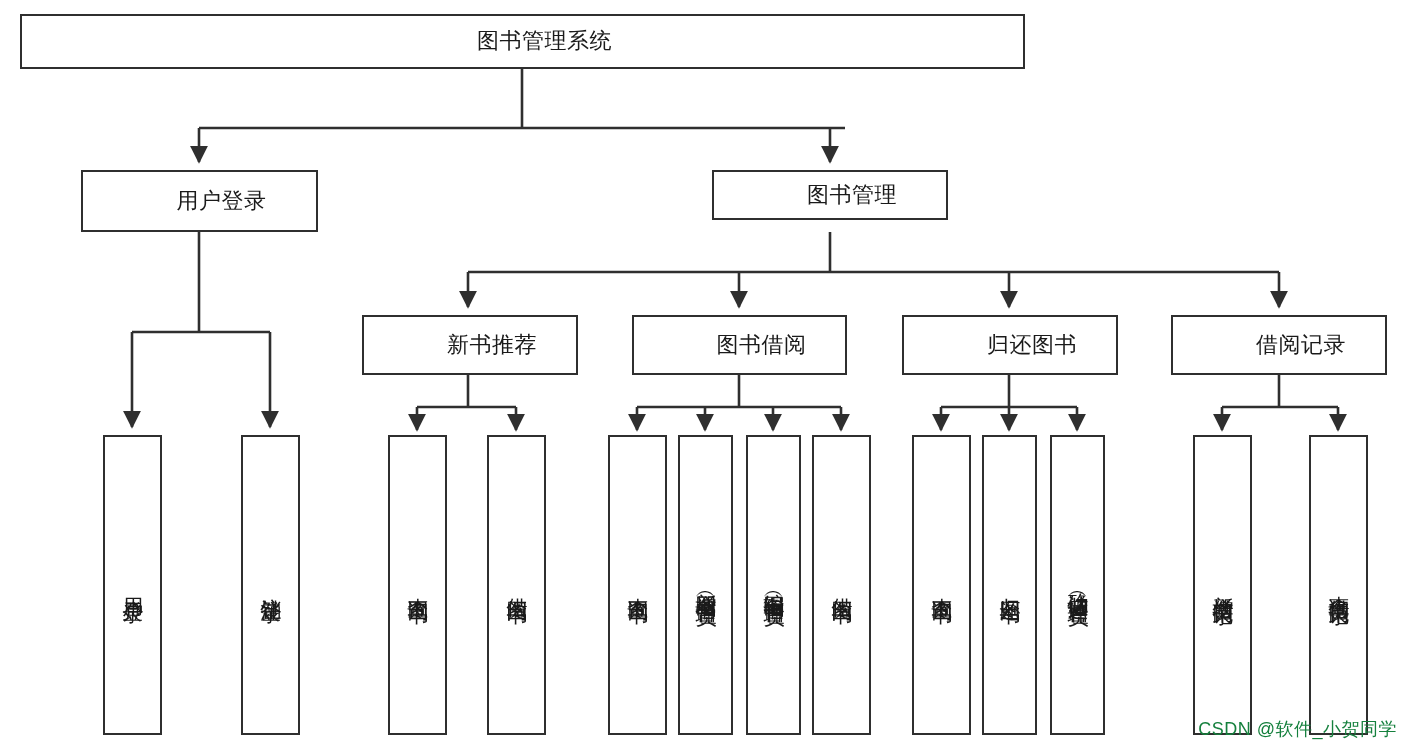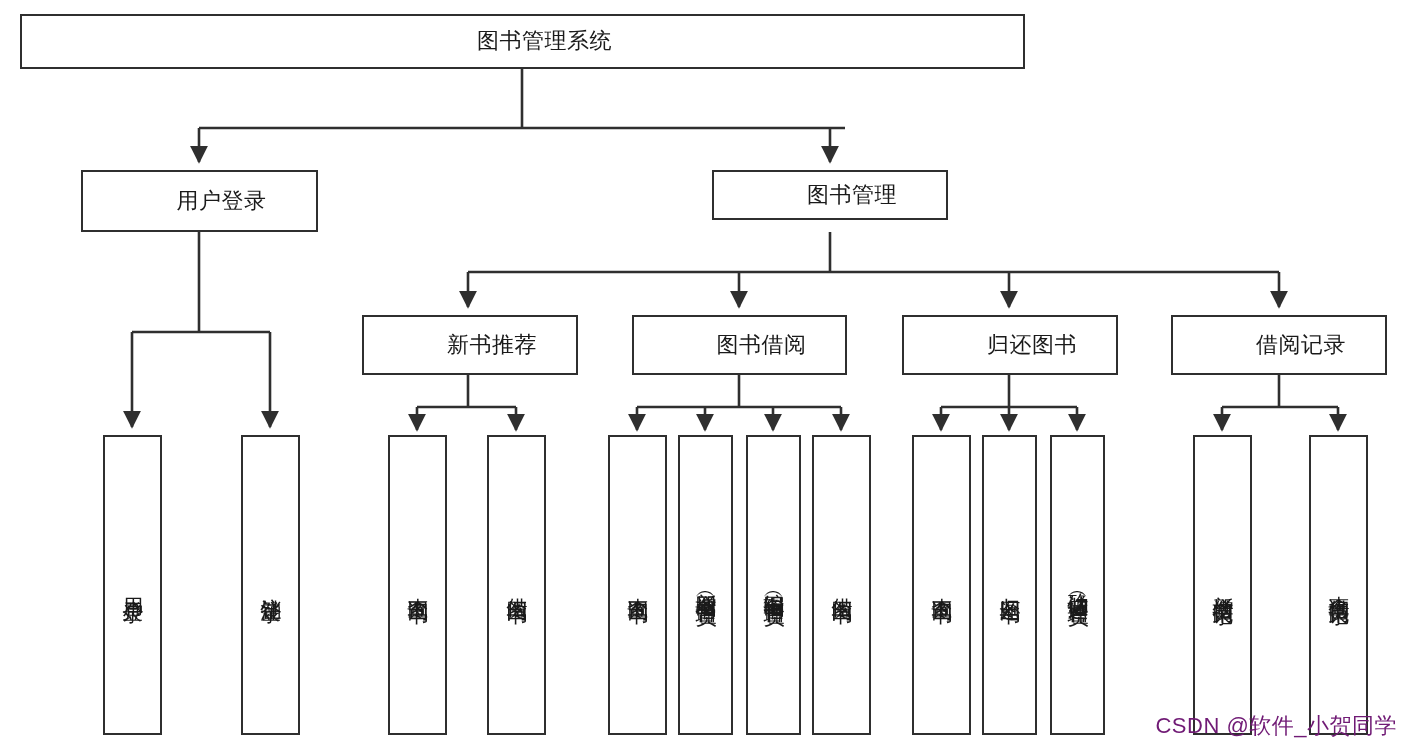--- a/index.html
+++ b/index.html
@@ -59,22 +59,22 @@
     font-size: 21px;
     line-height: 1.18;
     letter-spacing: 2px;
     white-space: nowrap;
     text-align: center;
   }
   .watermark {
     position: absolute;
     right: 8px;
     bottom: 6px;
-    font-size: 22px;
-    color: #701a75;
+    font-size: 18px;
+    color: #15803d;
     z-index: 5;
     white-space: nowrap;
     letter-spacing: 0.5px;
   }
 </style>
 </head>
 <body>
 
 <div id="canvas">
 

